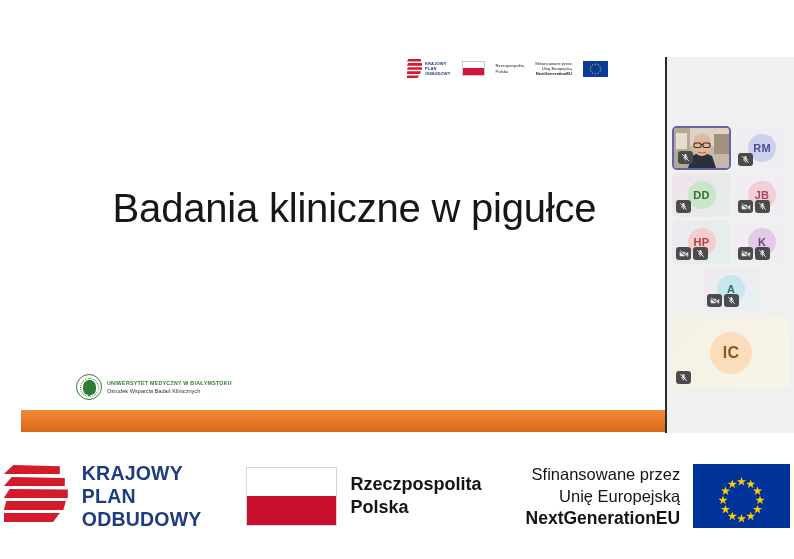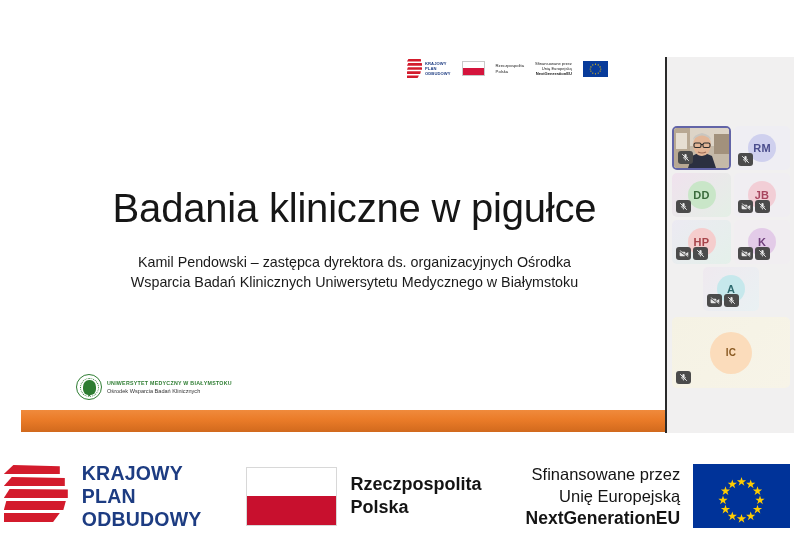--- a/index.html
+++ b/index.html
@@ -215,24 +215,20 @@
               <circle cx="7.2" cy="8" r="0.6"></circle>
             <circle cx="7.9" cy="5.9" r="0.6"></circle>
               <circle cx="9.8" cy="3.9" r="0.6"></circle>
           </g>
         </svg>
       </div>
     </div>
 
     <h1 class="slide-title">Badania kliniczne w pigułce</h1>
 
-    <div class="slide-subtitle">
-      <div>Kamil Pendowski – zastępca dyrektora ds. organizacyjnych Ośrodka</div>
-      <div>Wsparcia Badań Klinicznych Uniwersytetu Medycznego w Białymstoku</div>
-    </div>
 
     <div class="umb-logo">
       <div class="umb-seal">
         <div class="umb-tree"></div>
       </div>
       <div>
         <div class="umb-name">UNIWERSYTET MEDYCZNY W BIAŁYMSTOKU</div>
         <div class="umb-sub">Ośrodek Wsparcia Badań Klinicznych</div>
       </div>
     </div>
@@ -396,21 +392,21 @@
               <path d="M6 1.4a1.5 1.5 0 0 1 1.5 1.5v2.6A1.5 1.5 0 0 1 6 7a1.5 1.5 0 0 1-1.5-1.5V2.9A1.5 1.5 0 0 1 6 1.4z" fill="#e8e8e8"></path>
               <path d="M3.3 5.4a2.7 2.7 0 0 0 5.4 0" stroke="#e8e8e8" stroke-width="1" fill="none"></path>
               <line x1="6" y1="8.1" x2="6" y2="10" stroke="#e8e8e8" stroke-width="1"></line>
               <line x1="1.6" y1="1.6" x2="10.4" y2="10.4" stroke="#e8e8e8" stroke-width="1.3"></line>
             </svg>
         </div>
       </div>
     </div>
 
     <div class="tile" style="left:5px; top:260px; width:118px; height:71px; background:linear-gradient(135deg,#f5f2e4,#f7f4e8);">
-      <div class="avatar" style="width:42px;height:42px;background:#fbdcbb;color:#8a5a22;font-size:10px;">
+      <div class="avatar" style="width:42px;height:42px;background:#fbdcbb;color:#8a5a22;font-size:16px;">
         <span>IC</span>
       </div>
       <div class="tile-badges">
         <div class="badge">
           <svg width="9" height="9" viewBox="0 0 12 12">
               <path d="M6 1.4a1.5 1.5 0 0 1 1.5 1.5v2.6A1.5 1.5 0 0 1 6 7a1.5 1.5 0 0 1-1.5-1.5V2.9A1.5 1.5 0 0 1 6 1.4z" fill="#e8e8e8"></path>
               <path d="M3.3 5.4a2.7 2.7 0 0 0 5.4 0" stroke="#e8e8e8" stroke-width="1" fill="none"></path>
               <line x1="6" y1="8.1" x2="6" y2="10" stroke="#e8e8e8" stroke-width="1"></line>
               <line x1="1.6" y1="1.6" x2="10.4" y2="10.4" stroke="#e8e8e8" stroke-width="1.3"></line>
             </svg>

